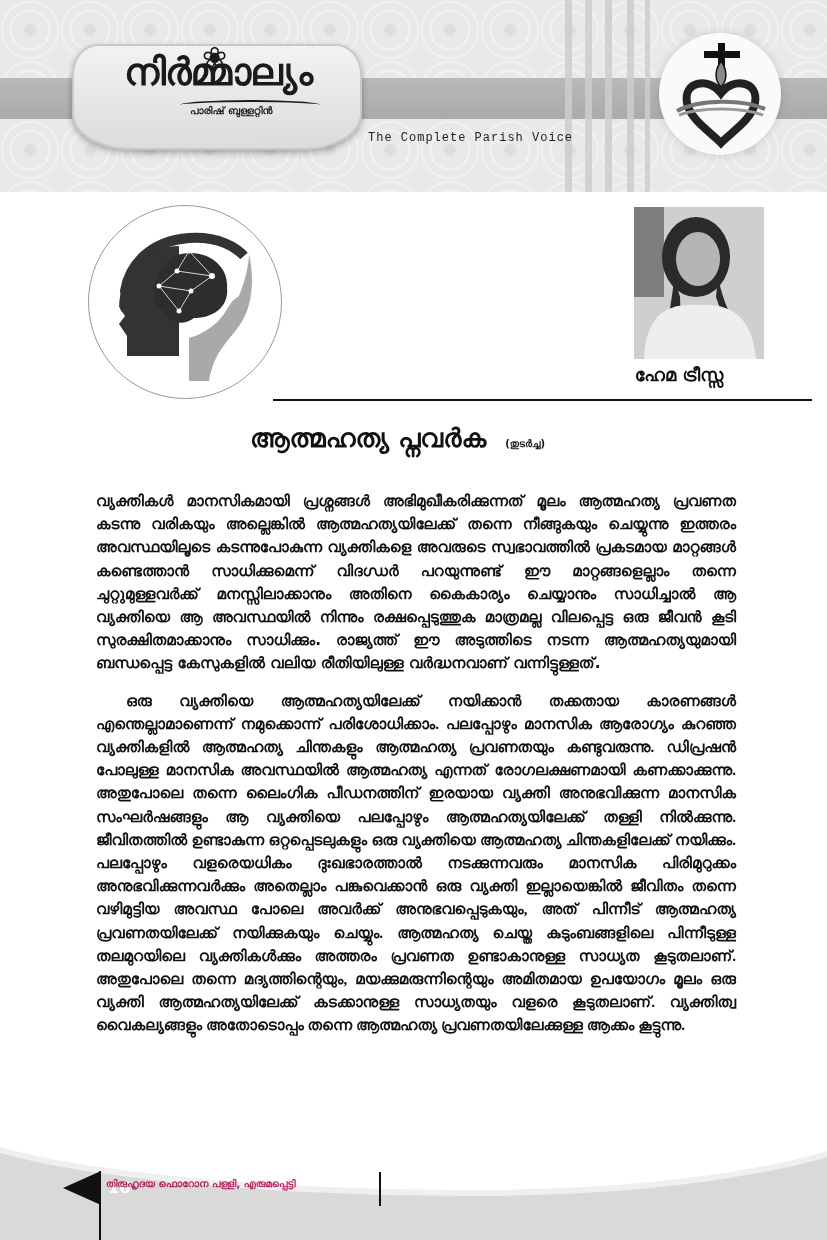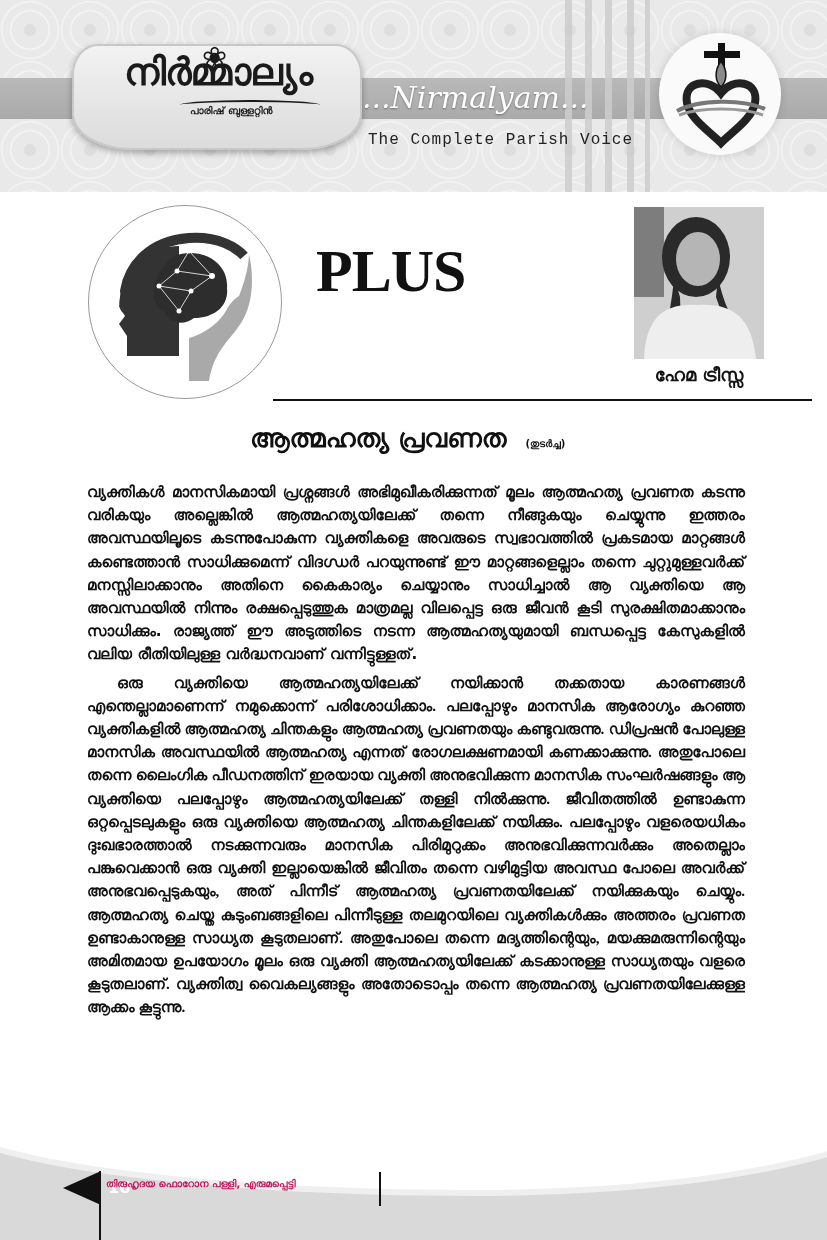--- a/index.html
+++ b/index.html
@@ -51,21 +51,21 @@
     position: absolute; left: 180px; top: 100px; width: 140px; height: 10px;
     border-top: 2px solid #1a1a1a; border-radius: 50%;
   }
   .brand-script {
     position: absolute; left: 362px; top: 80px; font-family: "DejaVu Serif", serif;
     font-style: italic; font-size: 30px; color: #ffffff; white-space: nowrap;
     text-shadow: 0 1px 2px rgba(0,0,0,0.35);
   }
   .tagline {
     position: absolute; left: 368px; top: 131px; font-family: "Liberation Mono", monospace;
-    font-size: 16px; color: #222; letter-spacing: 1px; white-space: nowrap;
+    font-size: 12px; color: #222; letter-spacing: 1px; white-space: nowrap;
   }
   .emblem {
     position: absolute; left: 659px; top: 33px; width: 122px; height: 122px;
     border-radius: 50%; background: #fafafa; box-shadow: 0 0 10px rgba(0,0,0,0.15);
   }
 
   
   .mind-logo {
     position: absolute; left: 88px; top: 205px; width: 194px; height: 194px;
     border-radius: 50%; border: 1.5px solid #999; background: #fff;
@@ -77,37 +77,37 @@
   }
   .title-rule {
     position: absolute; left: 273px; top: 399px; width: 539px; height: 2px; background: #111;
   }
   .author-photo {
     position: absolute; left: 634px; top: 207px; width: 130px; height: 152px;
     background: linear-gradient(160deg, #7a7a7a 0%, #cfcfcf 35%, #eaeaea 60%, #bdbdbd 100%);
     overflow: hidden;
   }
   .author-name {
-    position: absolute; left: 634px; top: 364px; width: 130px; text-align: center;
+    position: absolute; left: 614px; top: 364px; width: 130px; text-align: center;
     font-weight: bold; font-size: 18px; color: #111;
   }
 
   .article-heading {
     position: absolute; left: 250px; top: 423px; white-space: nowrap;
   }
   .article-heading .h-main { font-weight: bold; font-size: 26px; color: #111; }
   .article-heading .h-cont { font-weight: bold; font-size: 10px; margin-left: 14px; color: #111; }
 
   
   .article-body {
     position: absolute; left: 83px; top: 477px; width: 666px;
     font-family: "DejaVu Sans", sans-serif; font-weight: bold; font-size: 15.2px;
     line-height: 23.2px; text-align: justify; color: #111;
   }
-  .article-body p { margin: 4px; }
+  .article-body p { margin: 13px; }
   .article-body p.indent { text-indent: 30px; font-family: Liberation Serif, serif; }
 
   
   .footer-wave {
     position: absolute; left: 0; top: 1150px; width: 827px; height: 90px; background: #d9d9d9;
   }
   .footer-wave .curve {
     position: absolute; left: -60px; top: -70px; width: 980px; height: 110px;
     background: #ffffff; border-radius: 0 0 50% 60% / 0 0 100% 80%;
     box-shadow: 0 6px 0 #efefef;
@@ -140,21 +140,20 @@
   <div class="stripe s3"></div>
   <div class="stripe s4"></div>
   <div class="stripe s5"></div>
 
   <div class="logo-plaque"></div>
   <div class="logo-flower">❀</div>
   <div class="logo-main">നിർമ്മാല്യം</div>
   <div class="logo-swash"></div>
   <div class="logo-sub">പാരിഷ് ബുള്ളറ്റിൻ</div>
 
-  <div class="brand-script">...Nirmalyam...</div>
   <div class="tagline">The Complete Parish Voice</div>
 
   <div class="emblem">
     <svg width="122" height="122" viewBox="0 0 122 122">
       <rect x="59" y="10" width="7" height="32" fill="#111"></rect>
       <rect x="45" y="18" width="36" height="7" fill="#111"></rect>
       <path d="M62 28 C55 38 56 48 62 54 C68 48 69 38 62 28 Z" fill="#8a8a8a" stroke="#111" stroke-width="1.5"></path>
       <path d="M62 60 C50 44 24 48 28 70 C31 86 50 98 62 110 C74 98 93 86 96 70 C100 48 74 44 62 60 Z" fill="none" stroke="#222" stroke-width="8"></path>
       <path d="M18 78 C40 66 84 66 106 76" fill="none" stroke="#777" stroke-width="4"></path>
       <path d="M20 82 C42 74 82 74 104 82" fill="none" stroke="#999" stroke-width="3"></path>
@@ -183,39 +182,38 @@
         <circle cx="123" cy="70" r="3"></circle>
         <circle cx="70" cy="80" r="2.5"></circle>
         <circle cx="102" cy="85" r="2.5"></circle>
         <circle cx="90" cy="105" r="2.5"></circle>
       </g>
     <path d="M100 175 L100 132 C115 128 128 118 135 108 C140 100 142 95 150 90 C158 70 160 55 160 48 C165 70 165 100 150 120 C140 135 125 145 120 175 Z" fill="#a9a9a9"></path>
   </svg>
 </div>
 
 <div class="mind-title">
-  <div>PLUS</div>
 </div>
 
 <div class="author-photo">
   <svg width="130" height="152" viewBox="0 0 130 152">
     <rect width="130" height="152" fill="#cfcfcf"></rect>
     <rect x="0" y="0" width="30" height="90" fill="#7d7d7d"></rect>
     <ellipse cx="62" cy="50" rx="34" ry="40" fill="#2a2a2a"></ellipse>
     <ellipse cx="64" cy="52" rx="22" ry="27" fill="#b5b5b5"></ellipse>
     <path d="M40 70 C38 100 30 120 35 152 L48 152 L46 90 Z" fill="#2a2a2a"></path>
     <path d="M84 70 C90 100 100 115 108 125 L96 130 L82 90 Z" fill="#2a2a2a"></path>
     <path d="M10 152 C12 110 30 96 64 98 C98 96 118 110 122 152 Z" fill="#eeeeee"></path>
   </svg>
 </div>
 <div class="author-name">ഹേമ ട്രീസ്സ</div>
 <div class="title-rule"></div>
 
 <div class="article-heading">
-  <span class="h-main">ആത്മഹത്യ പ്രവണത</span>
+  <span class="h-main">ആത്മഹത്യ പ്നവർക</span>
   <span class="h-cont">(തുടർച്ച)</span>
 </div>
 
 <div class="article-body">
   <p>വ്യക്തികൾ മാനസികമായി പ്രശ്നങ്ങൾ അഭിമുഖീകരിക്കുന്നത് മൂലം ആത്മഹത്യ പ്രവണത കടന്നു വരികയും അല്ലെങ്കിൽ ആത്മഹത്യയിലേക്ക് തന്നെ നീങ്ങുകയും ചെയ്യുന്നു ഇത്തരം അവസ്ഥയിലൂടെ കടന്നുപോകുന്ന വ്യക്തികളെ അവരുടെ സ്വഭാവത്തിൽ പ്രകടമായ മാറ്റങ്ങൾ കണ്ടെത്താൻ സാധിക്കുമെന്ന് വിദഗ്ധർ പറയുന്നുണ്ട് ഈ മാറ്റങ്ങളെല്ലാം തന്നെ ചുറ്റുമുള്ളവർക്ക് മനസ്സിലാക്കാനും അതിനെ കൈകാര്യം ചെയ്യാനും സാധിച്ചാൽ ആ വ്യക്തിയെ ആ അവസ്ഥയിൽ നിന്നും രക്ഷപ്പെടുത്തുക മാത്രമല്ല വിലപ്പെട്ട ഒരു ജീവൻ കൂടി സുരക്ഷിതമാക്കാനും സാധിക്കും. രാജ്യത്ത് ഈ അടുത്തിടെ നടന്ന ആത്മഹത്യയുമായി ബന്ധപ്പെട്ട കേസുകളിൽ വലിയ രീതിയിലുള്ള വർദ്ധനവാണ് വന്നിട്ടുള്ളത്.</p>
   <p class="indent">ഒരു വ്യക്തിയെ ആത്മഹത്യയിലേക്ക് നയിക്കാൻ തക്കതായ കാരണങ്ങൾ എന്തെല്ലാമാണെന്ന് നമുക്കൊന്ന് പരിശോധിക്കാം. പലപ്പോഴും മാനസിക ആരോഗ്യം കുറഞ്ഞ വ്യക്തികളിൽ ആത്മഹത്യ ചിന്തകളും ആത്മഹത്യ പ്രവണതയും കണ്ടുവരുന്നു. ഡിപ്രഷൻ പോലുള്ള മാനസിക അവസ്ഥയിൽ ആത്മഹത്യ എന്നത് രോഗലക്ഷണമായി കണക്കാക്കുന്നു. അതുപോലെ തന്നെ ലൈംഗിക പീഡനത്തിന് ഇരയായ വ്യക്തി അനുഭവിക്കുന്ന മാനസിക സംഘർഷങ്ങളും ആ വ്യക്തിയെ പലപ്പോഴും ആത്മഹത്യയിലേക്ക് തള്ളി നിൽക്കുന്നു. ജീവിതത്തിൽ ഉണ്ടാകുന്ന ഒറ്റപ്പെടലുകളും ഒരു വ്യക്തിയെ ആത്മഹത്യ ചിന്തകളിലേക്ക് നയിക്കും. പലപ്പോഴും വളരെയധികം ദുഃഖഭാരത്താൽ നടക്കുന്നവരും മാനസിക പിരിമുറുക്കം അനുഭവിക്കുന്നവർക്കും അതെല്ലാം പങ്കുവെക്കാൻ ഒരു വ്യക്തി ഇല്ലായെങ്കിൽ ജീവിതം തന്നെ വഴിമുട്ടിയ അവസ്ഥ പോലെ അവർക്ക് അനുഭവപ്പെടുകയും, അത് പിന്നീട് ആത്മഹത്യ പ്രവണതയിലേക്ക് നയിക്കുകയും ചെയ്യും. ആത്മഹത്യ ചെയ്ത കുടുംബങ്ങളിലെ പിന്നീടുള്ള തലമുറയിലെ വ്യക്തികൾക്കും അത്തരം പ്രവണത ഉണ്ടാകാനുള്ള സാധ്യത കൂടുതലാണ്. അതുപോലെ തന്നെ മദ്യത്തിന്റെയും, മയക്കുമരുന്നിന്റെയും അമിതമായ ഉപയോഗം മൂലം ഒരു വ്യക്തി ആത്മഹത്യയിലേക്ക് കടക്കാനുള്ള സാധ്യതയും വളരെ കൂടുതലാണ്. വ്യക്തിത്വ വൈകല്യങ്ങളും അതോടൊപ്പം തന്നെ ആത്മഹത്യ പ്രവണതയിലേക്കുള്ള ആക്കം കൂട്ടുന്നു.</p>
 </div>
 
 <div class="footer-wave">
   <div class="curve"></div>

